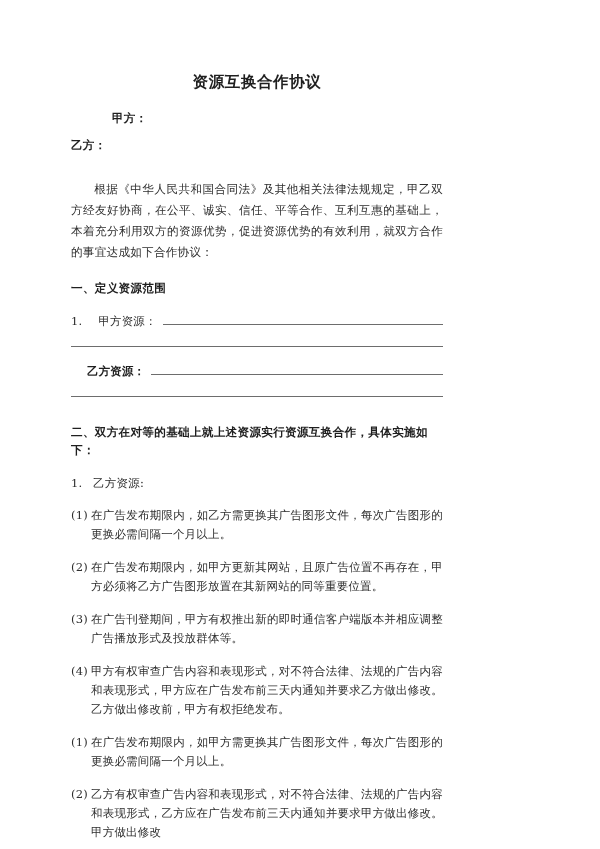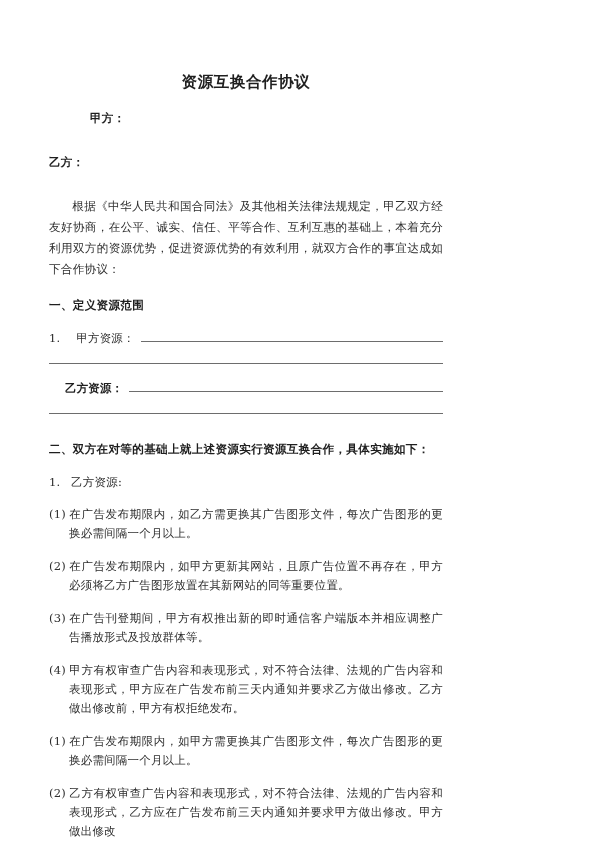--- a/index.html
+++ b/index.html
@@ -14,21 +14,21 @@
     font-family: "DejaVu Serif", "Liberation Serif", serif;
     color: #2b2b2b;
     -webkit-font-smoothing: antialiased;
   }
   .page {
     position: relative;
     width: 531px;
     height: 849px;
     background: #ffffff;
     box-sizing: border-box;
-    padding: 0 88px 0 49px;
+    padding: 0 88px 0 71px;
   }
 
   
   .doc-title {
     margin: 0;
     padding-top: 72px;
     text-align: center;
     font-size: 15.5px;
     font-weight: bold;
     letter-spacing: 0.6px;
@@ -38,21 +38,21 @@
 
   
   .party-label {
     font-size: 11.5px;
     font-weight: bold;
     color: #1f1f1f;
     line-height: 16px;
     letter-spacing: 0.3px;
   }
   .party-a { margin-top: 18px; margin-left: 41px; }
-  .party-b { margin-top: 28px; }
+  .party-b { margin-top: 11px; }
 
   
   .body-para {
     margin-top: 26px;
     font-size: 11.6px;
     line-height: 21px;
     text-align: justify;
     text-indent: 2em;
     letter-spacing: 0.25px;
     color: #2e2e2e;

